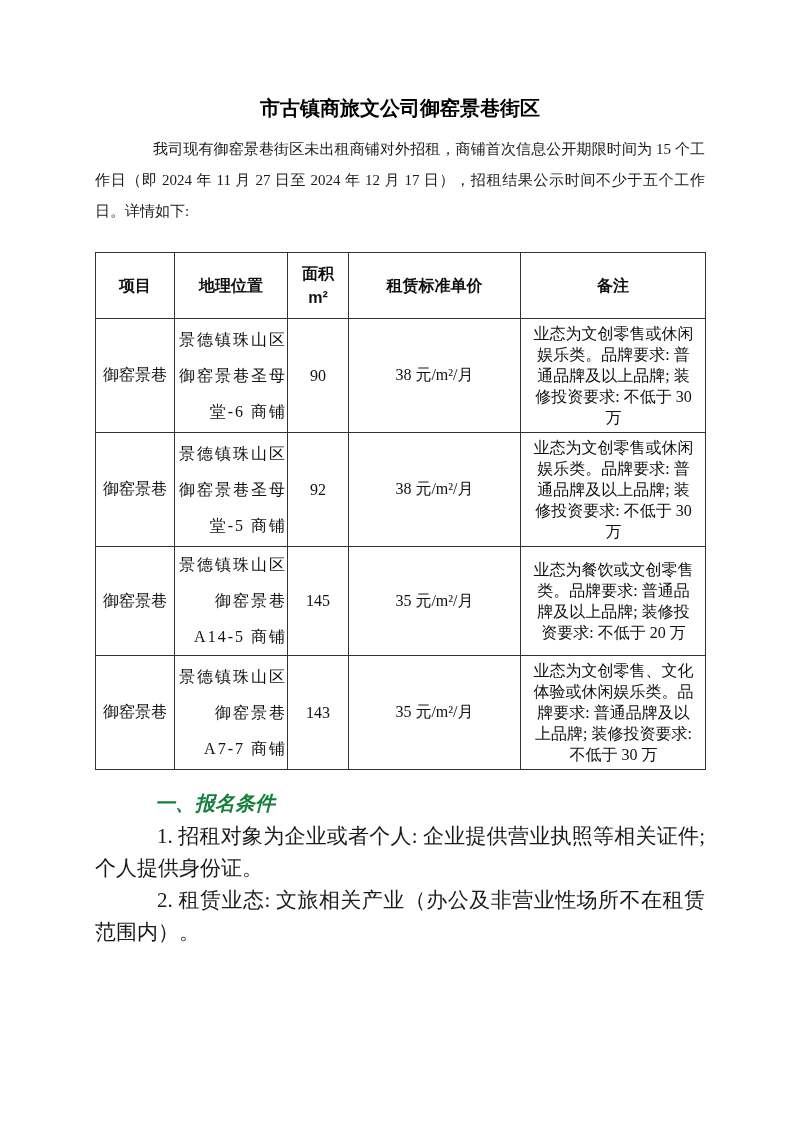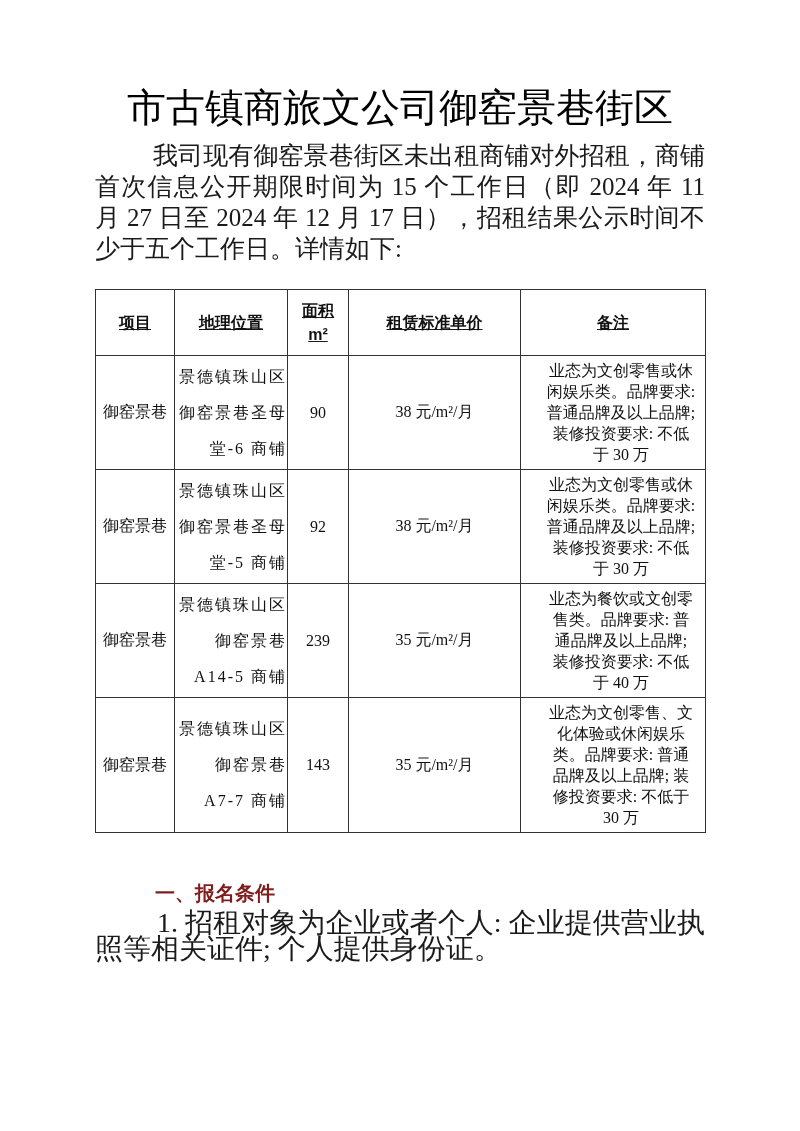--- a/index.html
+++ b/index.html
@@ -11,28 +11,28 @@
     font-family: "Liberation Serif", "DejaVu Serif", serif;
     color: #1a1a1a;
   }
   .content {
     width: 610px;
     margin: 0 auto;
     padding-top: 90px;
   }
   .doc-title {
     text-align: center;
-    font-weight: normal;
-    font-size: 39px;
+    font-weight: bold;
+    font-size: 20px;
     line-height: 36px;
     color: #000;
   }
   .intro {
-    margin-top: 14px;
-    font-size: 25px;
+    margin-top: 8px;
+    font-size: 15px;
     line-height: 31px;
     text-indent: 58px;
     text-align: justify;
     text-justify: inter-ideograph;
   }
   table.shops {
     margin-top: 25px;
     width: 610px;
     border-collapse: collapse;
     table-layout: fixed;
@@ -43,50 +43,51 @@
     vertical-align: middle;
     font-size: 16px;
     color: #111;
     overflow: hidden;
   }
   table.shops th {
     font-family: "Liberation Sans", "DejaVu Sans", sans-serif;
     font-weight: bold;
     line-height: 24px;
   }
-  tr.head-row { height: 66px; text-decoration: underline; }
+  tr.head-row { height: 66px; }
   tr.body-row-0 { height: 111px; }
   tr.body-row-1 { height: 112px; }
   tr.body-row-2 { height: 107px; }
   tr.body-row-3 { height: 111px; }
   td.cell-location .loc-line {
     display: block;
     line-height: 36px;
     letter-spacing: 2px;
     text-align: right;
   }
   td.cell-remark {
     text-align: justify;
     text-justify: inter-ideograph;
     font-size: 16px;
     line-height: 21px;
-    padding: 4px 8px 4px 24px;
+    padding: 4px 8px 4px 9px;
   }
   .section-heading {
-    margin-top: 44px;
+    margin-top: 17px;
     font-family: "Liberation Sans", "DejaVu Sans", sans-serif;
     font-weight: bold;
     font-size: 20px;
     line-height: 33px;
     text-indent: 60px;
-    color: #7f1d1d;
+    color: #15803d;
+    font-style: italic;
   }
   .section-item {
-    font-size: 28px;
-    line-height: 26px;
+    font-size: 21px;
+    line-height: 32px;
     text-indent: 62px;
     text-align: justify;
     text-justify: inter-ideograph;
   }
 </style>
 </head>
 <body>
 
 <div class="content">
 
@@ -140,35 +141,36 @@
         <td class="cell-remark">业态为文创零售或休闲娱乐类。品牌要求: 普通品牌及以上品牌; 装修投资要求: 不低于 30 万</td>
       </tr>
 
       <tr class="body-row-2">
         <td class="cell-project">御窑景巷</td>
         <td class="cell-location">
           <span class="loc-line">景德镇珠山区</span>
           <span class="loc-line">御窑景巷</span>
           <span class="loc-line">A14-5 商铺</span>
         </td>
-        <td class="cell-area">239</td>
+        <td class="cell-area">145</td>
         <td class="cell-price">35 元/m²/月</td>
-        <td class="cell-remark">业态为餐饮或文创零售类。品牌要求: 普通品牌及以上品牌; 装修投资要求: 不低于 40 万</td>
+        <td class="cell-remark">业态为餐饮或文创零售类。品牌要求: 普通品牌及以上品牌; 装修投资要求: 不低于 20 万</td>
       </tr>
 
       <tr class="body-row-3">
         <td class="cell-project">御窑景巷</td>
         <td class="cell-location">
           <span class="loc-line">景德镇珠山区</span>
           <span class="loc-line">御窑景巷</span>
           <span class="loc-line">A7-7 商铺</span>
         </td>
         <td class="cell-area">143</td>
         <td class="cell-price">35 元/m²/月</td>
         <td class="cell-remark">业态为文创零售、文化体验或休闲娱乐类。品牌要求: 普通品牌及以上品牌; 装修投资要求: 不低于 30 万</td>
       </tr>
     </tbody>
   </table>
 
   <div class="section-heading">一、报名条件</div>
   <p class="section-item">1. 招租对象为企业或者个人: 企业提供营业执照等相关证件; 个人提供身份证。</p>
+  <p class="section-item">2. 租赁业态: 文旅相关产业（办公及非营业性场所不在租赁范围内）。</p>
 
 </div>
 
 </body></html>

